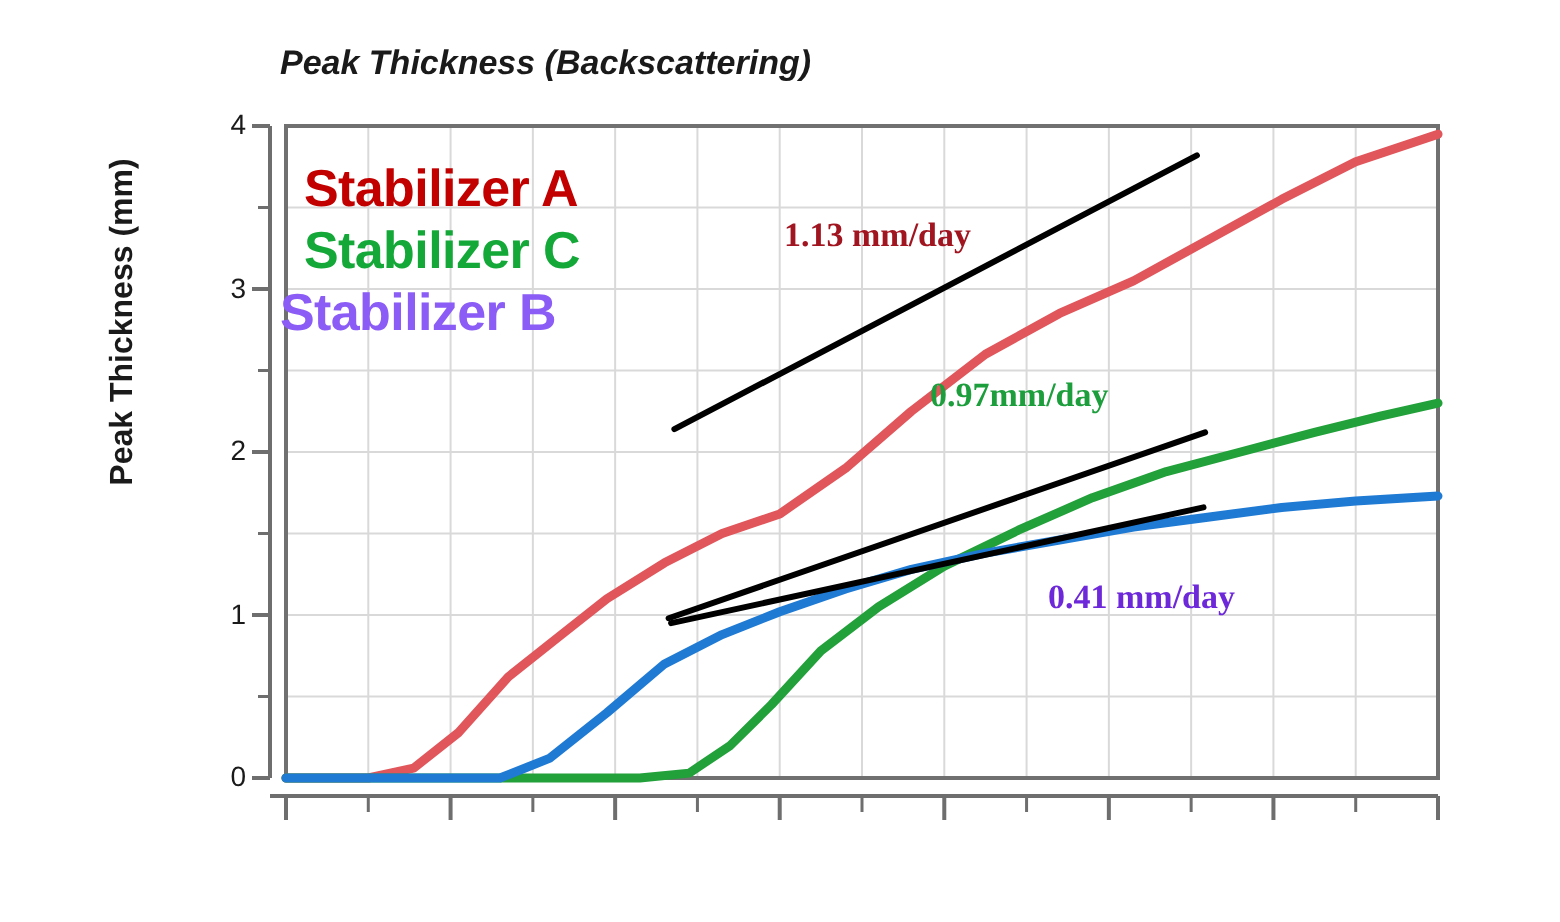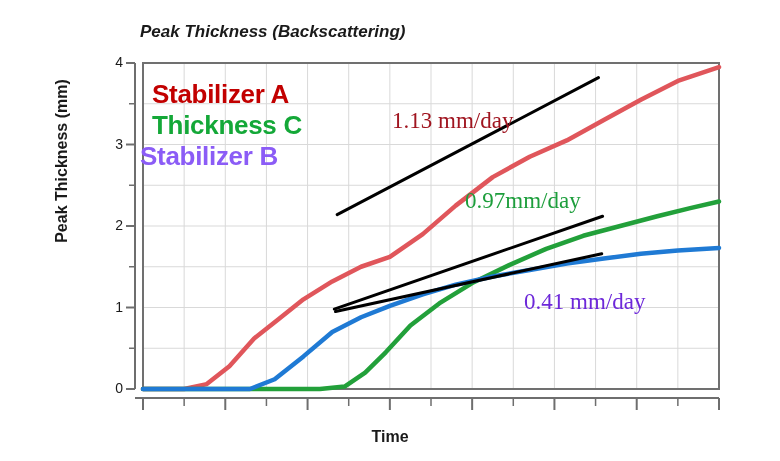--- a/index.html
+++ b/index.html
@@ -57,42 +57,41 @@
   .legend-entry {
     position: absolute;
     font-size: 26px;
     font-weight: bold;
     white-space: nowrap;
     letter-spacing: -0.3px;
   }
   .slope-annotation {
     position: absolute;
     font-family: "Liberation Serif", serif;
-    font-size: 23px;
-    font-weight: normal;
+    font-size: 17px;
+    font-weight: bold;
     white-space: nowrap;
   }
   .ytick-label {
     position: absolute;
     font-size: 14px;
     color: #1a1a1a;
     text-align: right;
     width: 22px;
   }
 </style>
 </head>
 <body>
 
 <div id="root">
 
   <div id="chart-title">Peak Thickness (Backscattering)</div>
 
   <div id="ylabel">Peak Thickness (mm)</div>
 
-  <div id="xlabel">Time</div>
 
   <svg id="plot-svg" width="780" height="461">
     <g id="grid-layer">
         <line x1="143" y1="389" x2="719" y2="389" stroke="#d9d9d9" stroke-width="1"></line>
         <line x1="143" y1="348.25" x2="719" y2="348.25" stroke="#d9d9d9" stroke-width="1"></line>
         <line x1="143" y1="307.5" x2="719" y2="307.5" stroke="#d9d9d9" stroke-width="1"></line>
         <line x1="143" y1="266.75" x2="719" y2="266.75" stroke="#d9d9d9" stroke-width="1"></line>
         <line x1="143" y1="226" x2="719" y2="226" stroke="#d9d9d9" stroke-width="1"></line>
         <line x1="143" y1="185.25" x2="719" y2="185.25" stroke="#d9d9d9" stroke-width="1"></line>
         <line x1="143" y1="144.5" x2="719" y2="144.5" stroke="#d9d9d9" stroke-width="1"></line>
@@ -159,21 +158,21 @@
 
   <div id="ytick-layer">
       <div class="ytick-label" style="left: 101px; top: 380px;">0</div>
       <div class="ytick-label" style="left: 101px; top: 298.5px;">1</div>
       <div class="ytick-label" style="left: 101px; top: 217px;">2</div>
       <div class="ytick-label" style="left: 101px; top: 135.5px;">3</div>
       <div class="ytick-label" style="left: 101px; top: 54px;">4</div>
     </div>
   <div id="legend-layer">
       <div class="legend-entry" style="left: 152px; top: 79px; color: rgb(194, 0, 0);">Stabilizer A</div>
-      <div class="legend-entry" style="left: 152px; top: 110px; color: rgb(20, 168, 56);">Thickness C</div>
+      <div class="legend-entry" style="left: 152px; top: 110px; color: rgb(20, 168, 56);">Stabilizer C</div>
       <div class="legend-entry" style="left: 140px; top: 141px; color: #8b5cf6;">Stabilizer B</div>
     </div>
   <div id="annotation-layer">
       <div class="slope-annotation" style="left: 392px; top: 108px; color: rgb(160, 21, 32);">1.13 mm/day</div>
       <div class="slope-annotation" style="left: 465px; top: 188px; color: rgb(29, 158, 60);">0.97mm/day</div>
       <div class="slope-annotation" style="left: 524px; top: 289px; color: #6d28d9;">0.41 mm/day</div>
     </div>
 
 </div>
 

